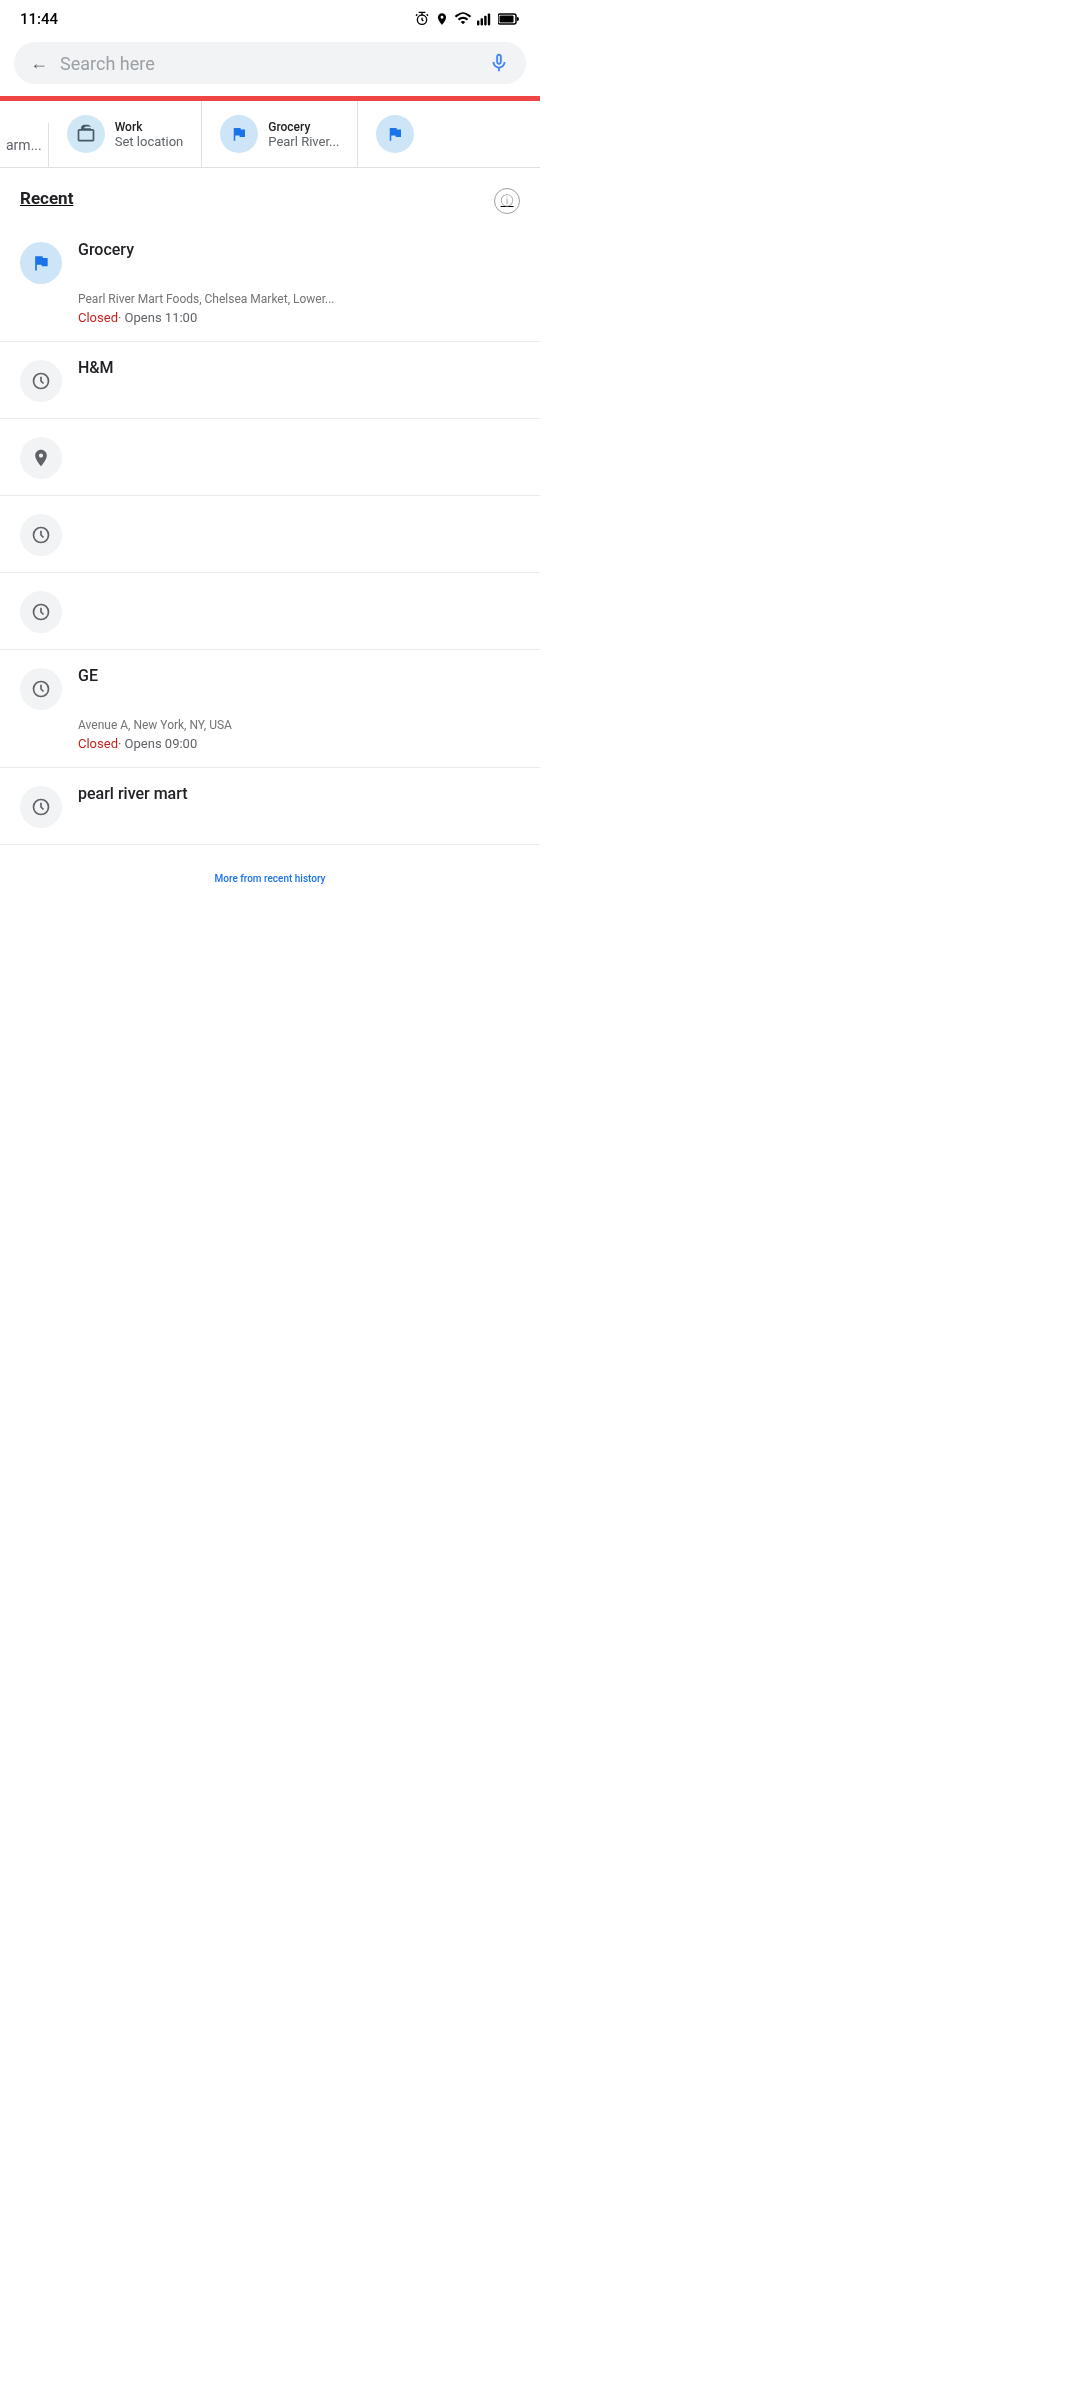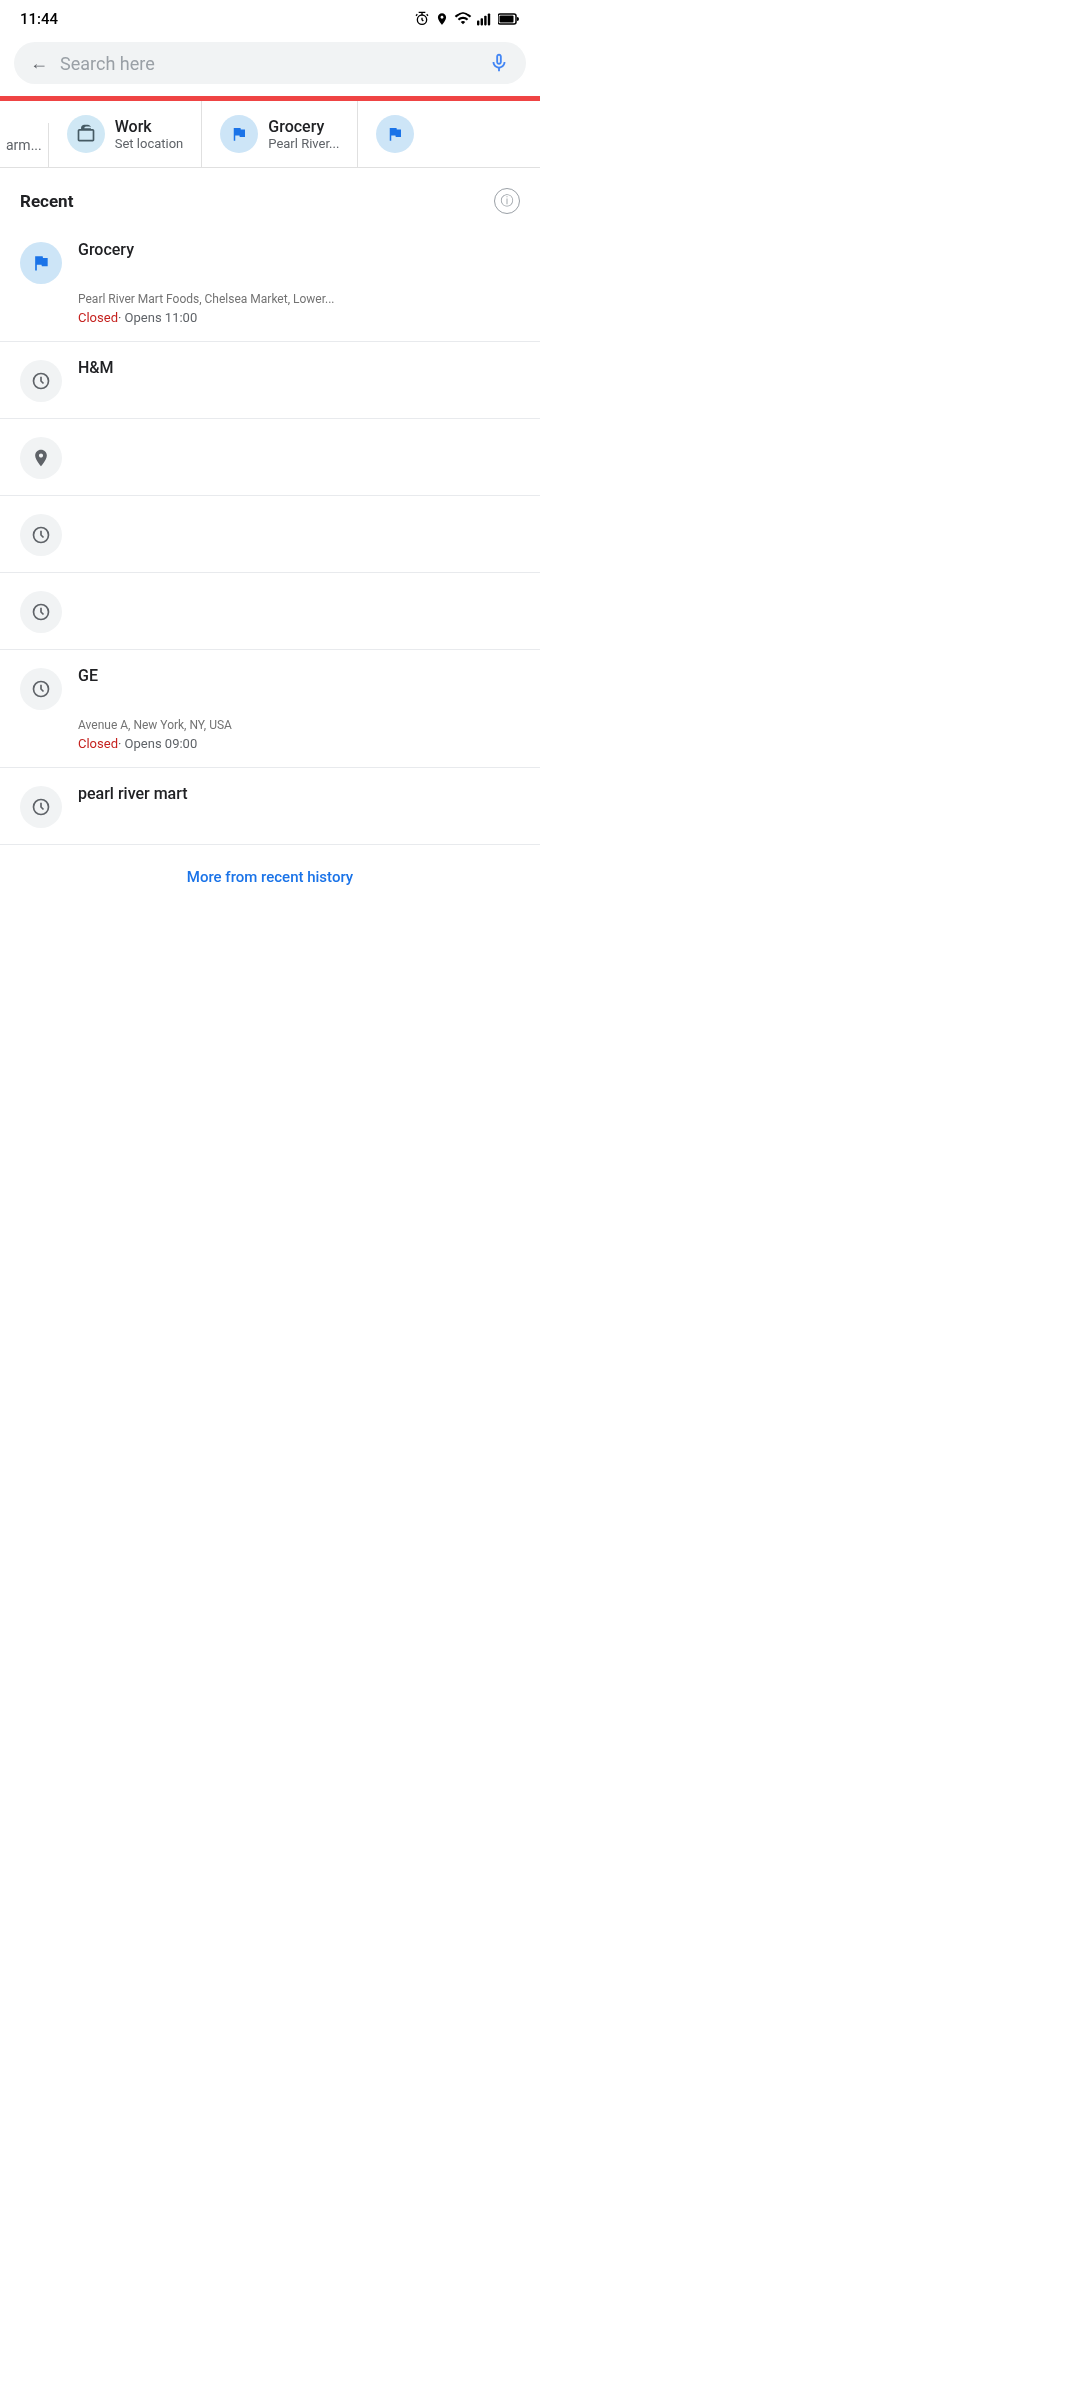--- a/index.html
+++ b/index.html
@@ -79,41 +79,42 @@
       border-radius: 50%;
       background: #d0e8f5;
       display: flex;
       align-items: center;
       justify-content: center;
       flex-shrink: 0;
     }
     .chip-icon-circle.flag { background: #cde5f7; }
     .chip-text-wrap {}
     .chip-title {
-      font-size: 16px;
+      font-size: 12px;
       font-weight: 500;
       color: #202124;
     }
     .chip-subtitle {
       font-size: 13px;
       color: #5f6368;
     }
     .chip-partial {
       font-size: 14px;
       color: #5f6368;
       padding: 14px 6px;
       flex-shrink: 0;
     }
 
     
     .recent-header {
       display: flex;
       justify-content: space-between;
-      align-items: center;
+      align-items: flex-start;
       padding: 20px 20px 10px 20px;
+      text-decoration: underline;
     }
     .recent-label {
       font-size: 17px;
       font-weight: 700;
       color: #202124;
     }
     .info-icon {
       width: 26px;
       height: 26px;
       border-radius: 50%;
@@ -167,21 +168,21 @@
     }
     .closed-text { color: #c5221f; }
     .opens-text { color: #5f6368; }
 
     
     .more-history {
       text-align: center;
       padding: 22px 0 40px 0;
     }
     .more-history-link {
-      font-size: 15px;
+      font-size: 10px;
       color: #1a73e8;
       font-weight: 500;
       cursor: pointer;
     }
 
     
     svg { display: block; }
   </style>
 </head>
 <body>

